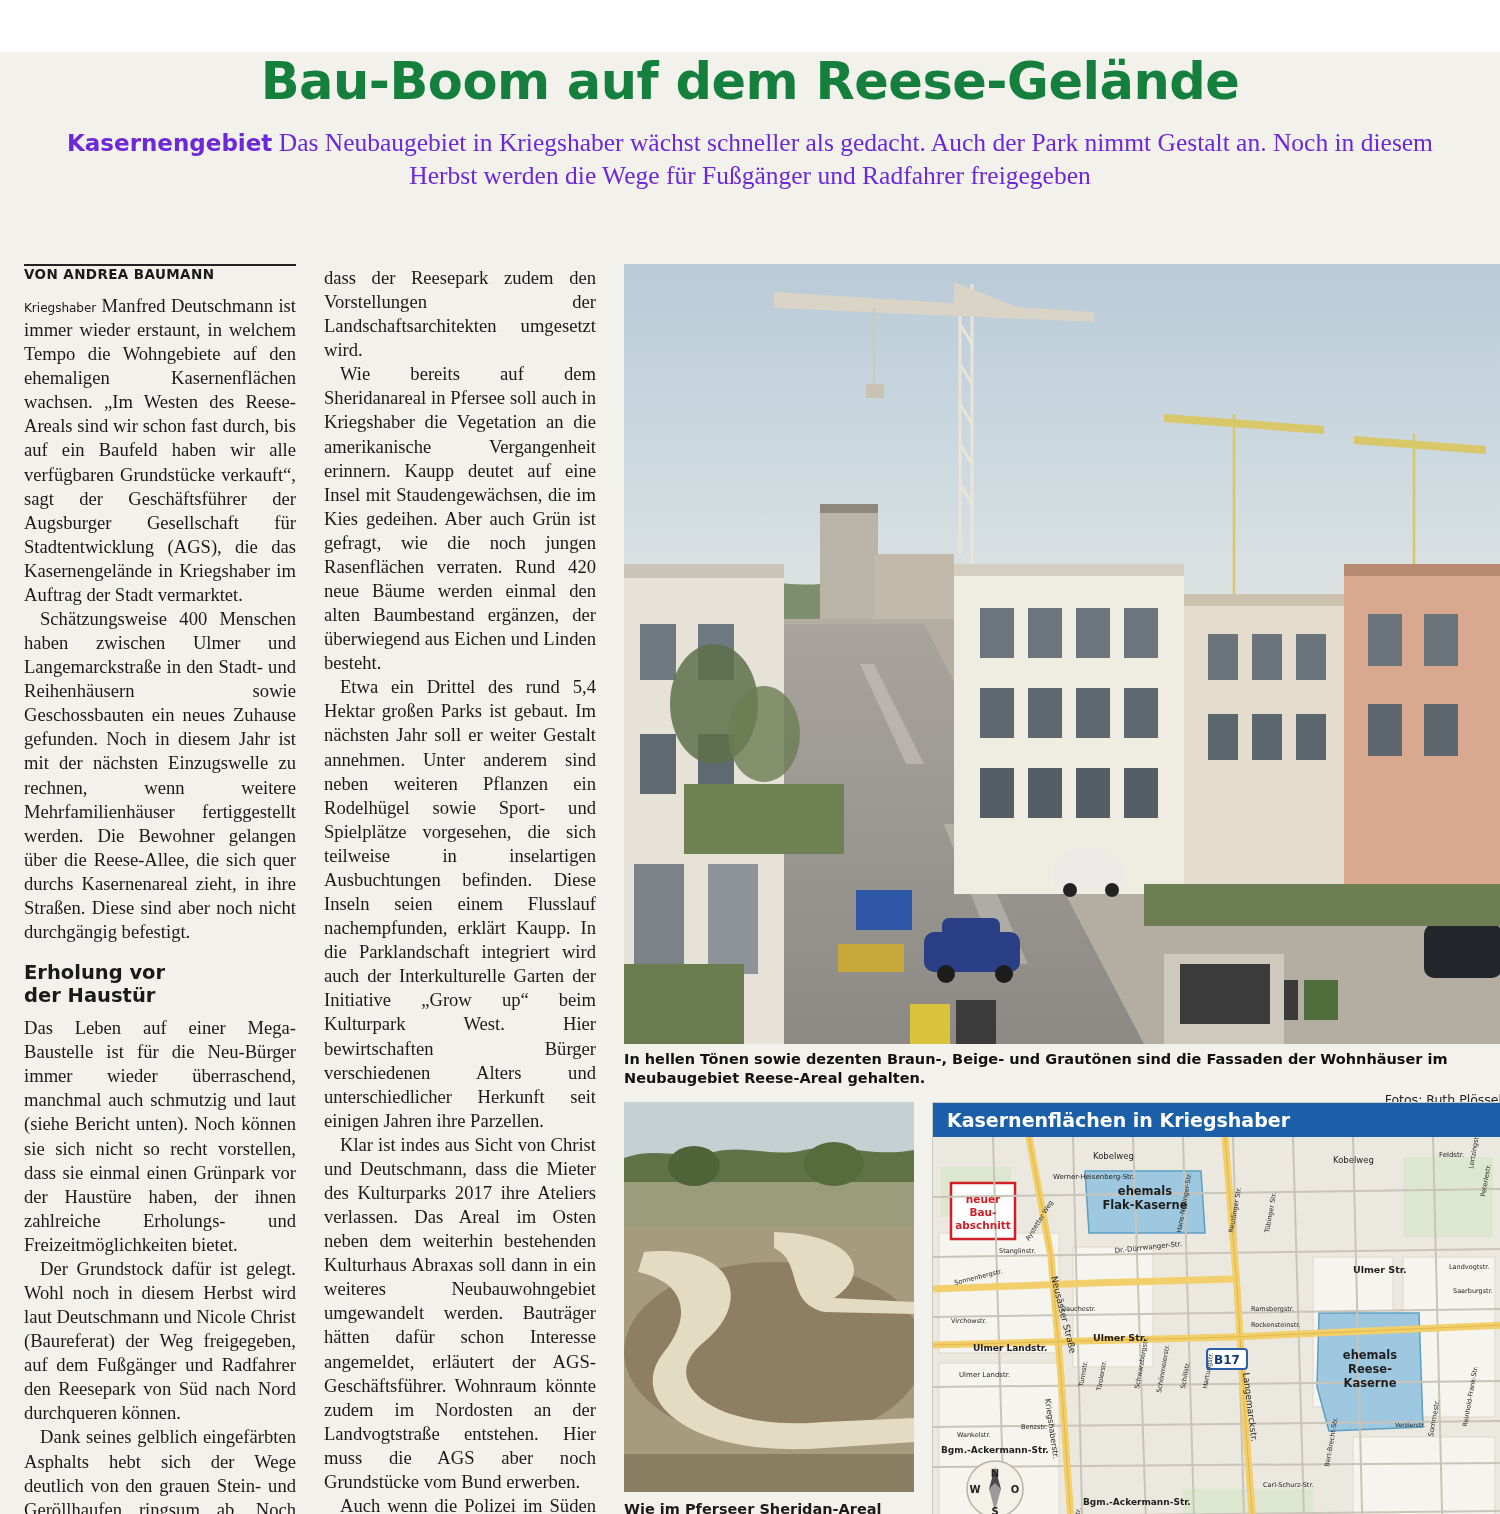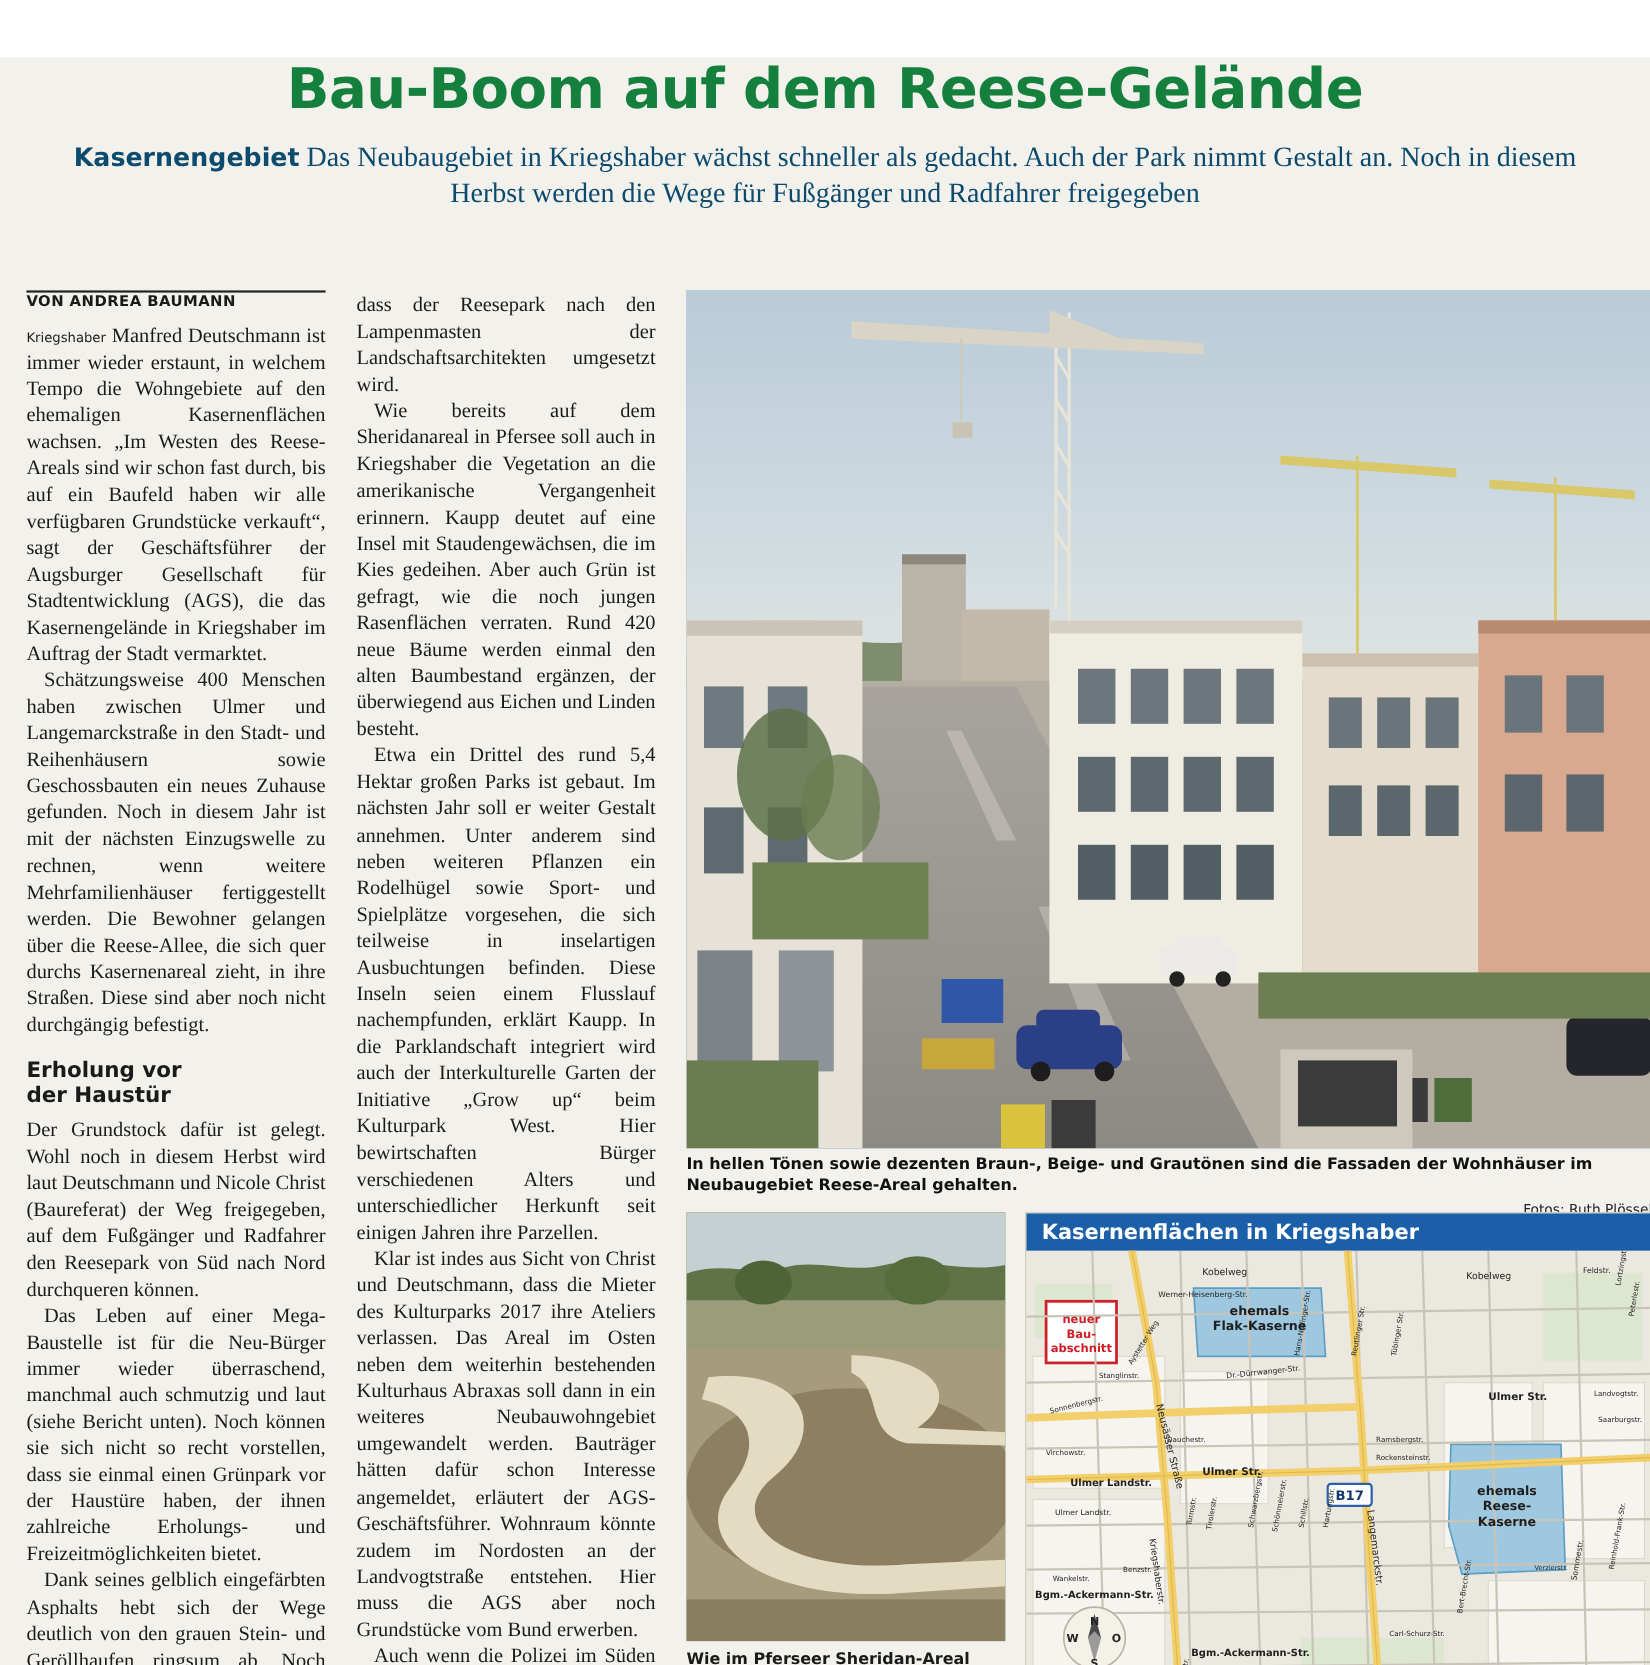--- a/index.html
+++ b/index.html
@@ -32,21 +32,21 @@
     letter-spacing: -0.5px;
     margin: 52px 0 0 0;
     color: #15803d;
   }
   .subhead {
     text-align: center;
     font-family: "Liberation Serif", serif;
     font-size: 25.5px;
     line-height: 1.28;
     margin: 16px 60px 0 60px;
-    color: #0c4a6e;
+    color: #6d28d9;
   }
   .subhead b {
     font-family: "DejaVu Sans", sans-serif;
     font-weight: bold;
     font-size: 23px;
   }
   
   .content {
     position: absolute;
     top: 212px;
@@ -190,27 +190,27 @@
     <div class="col col1">
       <div class="byline">VON ANDREA BAUMANN</div>
 
       <p class="body"><span class="lead">Kriegshaber</span><span> Manfred Deutschmann ist immer wieder erstaunt, in welchem Tempo die Wohngebiete auf den ehemaligen Kasernenflächen wachsen. „Im Westen des Reese-Areals sind wir schon fast durch, bis auf ein Baufeld haben wir alle verfügbaren Grundstücke verkauft“, sagt der Geschäftsführer der Augsburger Gesellschaft für Stadtentwicklung (AGS), die das Kasernengelände in Kriegshaber im Auftrag der Stadt vermarktet.</span></p>
 
       <p class="body">Schätzungsweise 400 Menschen haben zwischen Ulmer und Langemarckstraße in den Stadt- und Reihenhäusern sowie Geschossbauten ein neues Zuhause gefunden. Noch in diesem Jahr ist mit der nächsten Einzugswelle zu rechnen, wenn weitere Mehrfamilienhäuser fertiggestellt werden. Die Bewohner gelangen über die Reese-Allee, die sich quer durchs Kasernenareal zieht, in ihre Straßen. Diese sind aber noch nicht durchgängig befestigt.</p>
 
       <h3 class="subhd" style="white-space: pre-line;"><span>Erholung vor
 der Haustür</span></h3>
 
+      <p class="body">Das Leben auf einer Mega-Baustelle ist für die Neu-Bürger immer wieder überraschend, manchmal auch schmutzig und laut (siehe Bericht unten). Noch können sie sich nicht so recht vorstellen, dass sie einmal einen Grünpark vor der Haustüre haben, der ihnen zahlreiche Erholungs- und Freizeitmöglichkeiten bietet.</p>
       <p class="body">Der Grundstock dafür ist gelegt. Wohl noch in diesem Herbst wird laut Deutschmann und Nicole Christ (Baureferat) der Weg freigegeben, auf dem Fußgänger und Radfahrer den Reesepark von Süd nach Nord durchqueren können.</p>
-      <p class="body">Das Leben auf einer Mega-Baustelle ist für die Neu-Bürger immer wieder überraschend, manchmal auch schmutzig und laut (siehe Bericht unten). Noch können sie sich nicht so recht vorstellen, dass sie einmal einen Grünpark vor der Haustüre haben, der ihnen zahlreiche Erholungs- und Freizeitmöglichkeiten bietet.</p>
       <p class="body">Dank seines gelblich eingefärbten Asphalts hebt sich der Wege deutlich von den grauen Stein- und Geröllhaufen ringsum ab. Noch dominieren hier die Saatkrähen, aber auch der eine oder andere Fußgänger testet den neuen Weg. Lampenmasten säumen die rund 750 Meter lange Strecke. „Demnächst werden die Leuchten installiert, Sitzbänke und Abfallkörbe aufgestellt“, sagt Christoph Kaupp. Der Mann aus dem Grünamt kümmert sich darum,</p>
     </div>
 
     <div class="col col2">
-      <p class="body" style="padding-top:2px;">dass der Reesepark nach den Lampenmasten der Landschaftsarchitekten umgesetzt wird.</p>
+      <p class="body" style="padding-top:2px;">dass der Reesepark zudem den Vorstellungen der Landschaftsarchitekten umgesetzt wird.</p>
       <p class="body">Wie bereits auf dem Sheridanareal in Pfersee soll auch in Kriegshaber die Vegetation an die amerikanische Vergangenheit erinnern. Kaupp deutet auf eine Insel mit Staudengewächsen, die im Kies gedeihen. Aber auch Grün ist gefragt, wie die noch jungen Rasenflächen verraten. Rund 420 neue Bäume werden einmal den alten Baumbestand ergänzen, der überwiegend aus Eichen und Linden besteht.</p>
       <p class="body">Etwa ein Drittel des rund 5,4 Hektar großen Parks ist gebaut. Im nächsten Jahr soll er weiter Gestalt annehmen. Unter anderem sind neben weiteren Pflanzen ein Rodelhügel sowie Sport- und Spielplätze vorgesehen, die sich teilweise in inselartigen Ausbuchtungen befinden. Diese Inseln seien einem Flusslauf nachempfunden, erklärt Kaupp. In die Parklandschaft integriert wird auch der Interkulturelle Garten der Initiative „Grow up“ beim Kulturpark West. Hier bewirtschaften Bürger verschiedenen Alters und unterschiedlicher Herkunft seit einigen Jahren ihre Parzellen.</p>
       <p class="body">Klar ist indes aus Sicht von Christ und Deutschmann, dass die Mieter des Kulturparks 2017 ihre Ateliers verlassen. Das Areal im Osten neben dem weiterhin bestehenden Kulturhaus Abraxas soll dann in ein weiteres Neubauwohngebiet umgewandelt werden. Bauträger hätten dafür schon Interesse angemeldet, erläutert der AGS-Geschäftsführer. Wohnraum könnte zudem im Nordosten an der Landvogtstraße entstehen. Hier muss die AGS aber noch Grundstücke vom Bund erwerben.</p>
       <p class="body">Auch wenn die Polizei im Süden des Reese-Areals eine Großinspektion bauen will, spielen Dienstleistungsgebäude dort nur eine untergeordnete Rolle. Büros und Praxen sowie Wohnhäuser sind auf einer weiteren Entwicklungsmaßnahme in Kriegshaber vorgesehen: Mit der Bebauung eines Areals beim Klinikum, auf dem vor einiger Zeit die als Asylunterkunft genutzten Bestandsgebäude abgebrochen wurden, geht das Projekt Flak-Kaserne voraussichtlich ab 2015 seiner Vollendung entgegen.</p>
     </div>
 
     <div class="photo-main">
       <svg width="878" height="780" viewBox="0 0 878 780" preserveAspectRatio="none">
         <defs>
           <linearGradient id="sky" x1="0" y1="0" x2="0" y2="1">

